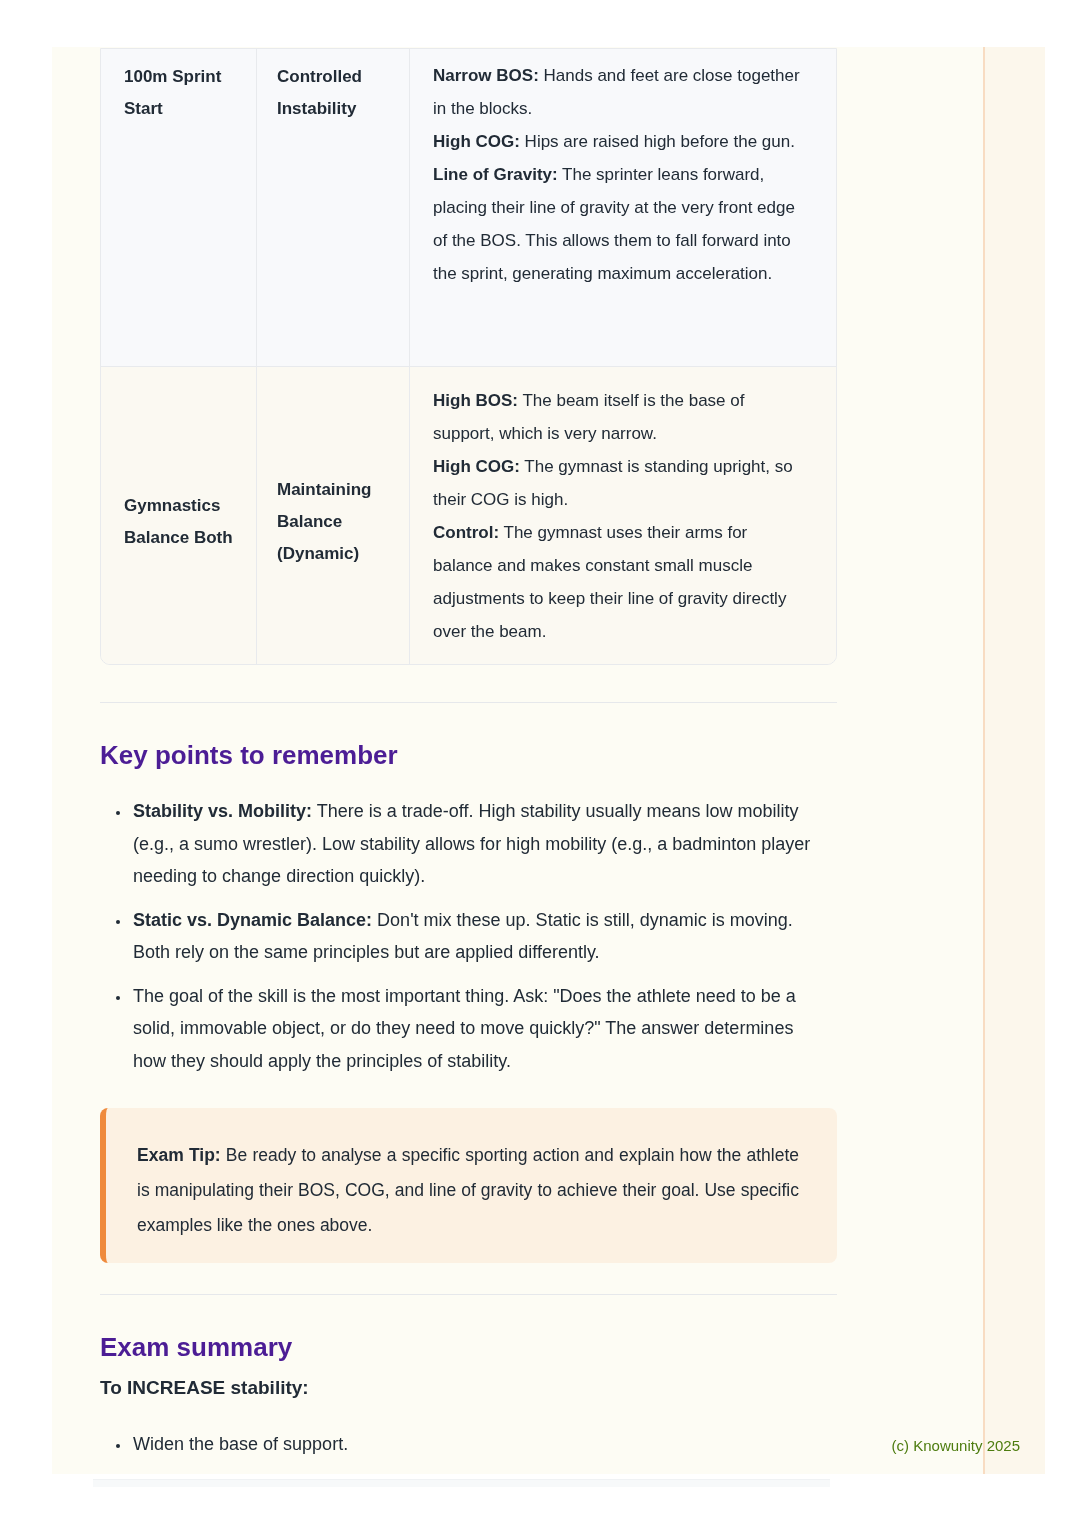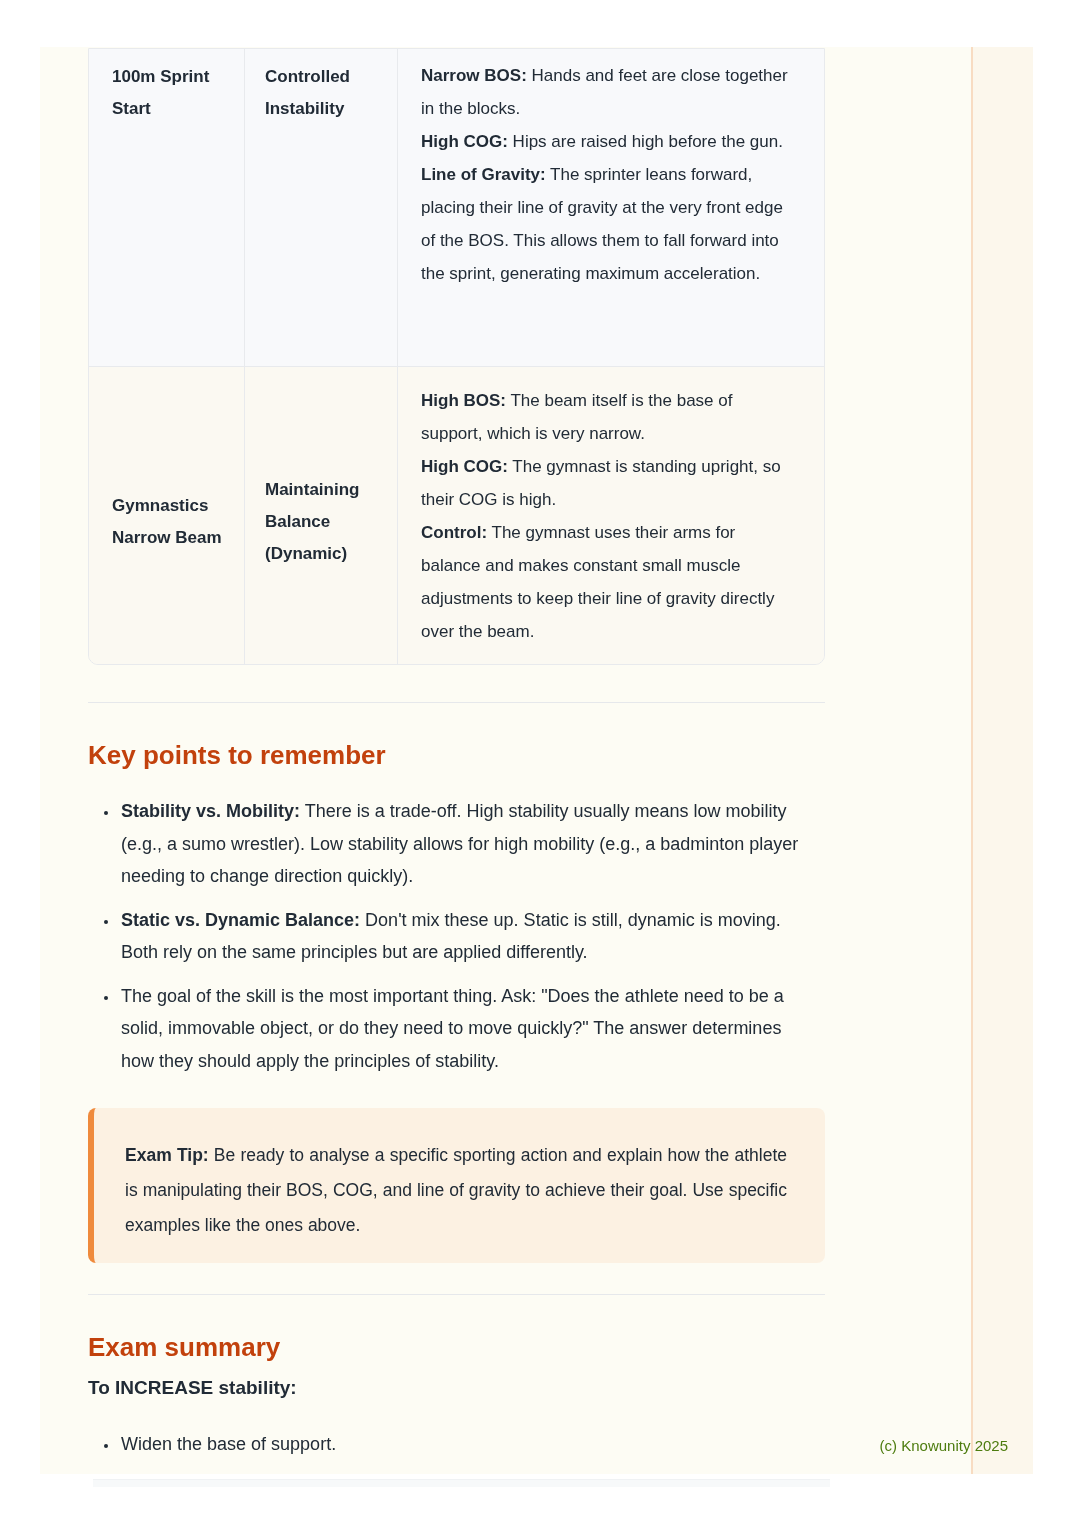--- a/index.html
+++ b/index.html
@@ -1,20 +1,20 @@
 <!DOCTYPE html>
 <html><head>
 <meta charset="utf-8">
 <style>
   html,body{margin:0;padding:0;background:#ffffff;}
   body{font-family:"Liberation Sans","DejaVu Sans",sans-serif;color:#212b36;}
   .canvas{position:relative;width:1080px;height:1528px;background:#ffffff;overflow:hidden;}
 
   
-  .page{position:absolute;left:40px;top:47px;width:993px;height:1427px;background:#fdfcf4;}
+  .page{position:absolute;left:52px;top:47px;width:993px;height:1427px;background:#fdfcf4;}
   .page-strip{position:absolute;right:0;top:0;width:60px;height:100%;
               background:#fcf7ec;border-left:2px solid #f8dcc2;}
   .content{position:absolute;left:48px;top:1px;width:737px;}
 
   
   .ctable{border:1px solid #e8eaed;border-top:1px solid #e8eaed;border-radius:0 0 10px 10px;
           overflow:hidden;background:transparent;}
   .trow{display:grid;grid-template-columns:156px 153px 1fr;}
   .trow1{height:318px;background:#f8f9fb;}
   .trow2{height:297px;background:#fbf9f2;}
@@ -23,21 +23,21 @@
   .trow1 .cell{border-bottom:1px solid #e8eaed;}
   .c1,.c2{font-weight:bold;line-height:32px;}
   .c1{padding:12px 14px 0 23px;}
   .c2{padding:12px 14px 0 20px;}
   .c3{padding:10px 26px 10px 23px;}
   .trow2 .cell{display:flex;flex-direction:column;justify-content:center;}
   .run-block strong{font-weight:bold;}
 
   
   .divider{height:1px;background:#e6e8eb;margin-top:37px;}
-  .section-heading{margin:36px 0 0 0;font-size:26px;line-height:32px;font-weight:bold;color:#c2410c;}
+  .section-heading{margin:36px 0 0 0;font-size:26px;line-height:32px;font-weight:bold;color:#4c1d95;}
 
   
   ul.bullets{margin:24px 11px 0 0;padding:0 0 0 31px;font-size:18px;line-height:32.5px;}
   ul.bullets li{margin:0 0 11px 0;padding-left:2px;}
   ul.bullets li::marker{font-size:0.78em;}
   ul.bullets li strong{font-weight:bold;}
 
   
   .tip{margin-top:31px;background:#fcf1e2;border-left:6px solid #ef8a3c;border-radius:8px;
        padding:30px 38px 20px 31px;box-sizing:border-box;}
@@ -67,21 +67,21 @@
         <div class="trow trow1">
           <div class="cell c1">100m Sprint Start</div>
           <div class="cell c2">Controlled Instability</div>
           <div class="cell c3">
               <div class="run-block"><strong>Narrow BOS:</strong> Hands and feet are close together in the blocks.</div>
               <div class="run-block"><strong>High COG:</strong> Hips are raised high before the gun.</div>
               <div class="run-block"><strong>Line of Gravity:</strong> The sprinter leans forward, placing their line of gravity at the very front edge of the BOS. This allows them to fall forward into the sprint, generating maximum acceleration.</div>
             </div>
         </div>
         <div class="trow trow2">
-          <div class="cell c1">Gymnastics Narrow Beam</div>
+          <div class="cell c1">Gymnastics Balance Both</div>
           <div class="cell c2">Maintaining Balance (Dynamic)</div>
           <div class="cell c3">
               <div class="run-block"><strong>High BOS:</strong> The beam itself is the base of support, which is very narrow.</div>
               <div class="run-block"><strong>High COG:</strong> The gymnast is standing upright, so their COG is high.</div>
               <div class="run-block"><strong>Control:</strong> The gymnast uses their arms for balance and makes constant small muscle adjustments to keep their line of gravity directly over the beam.</div>
             </div>
         </div>
       </div>
 
       <div class="divider"></div>

